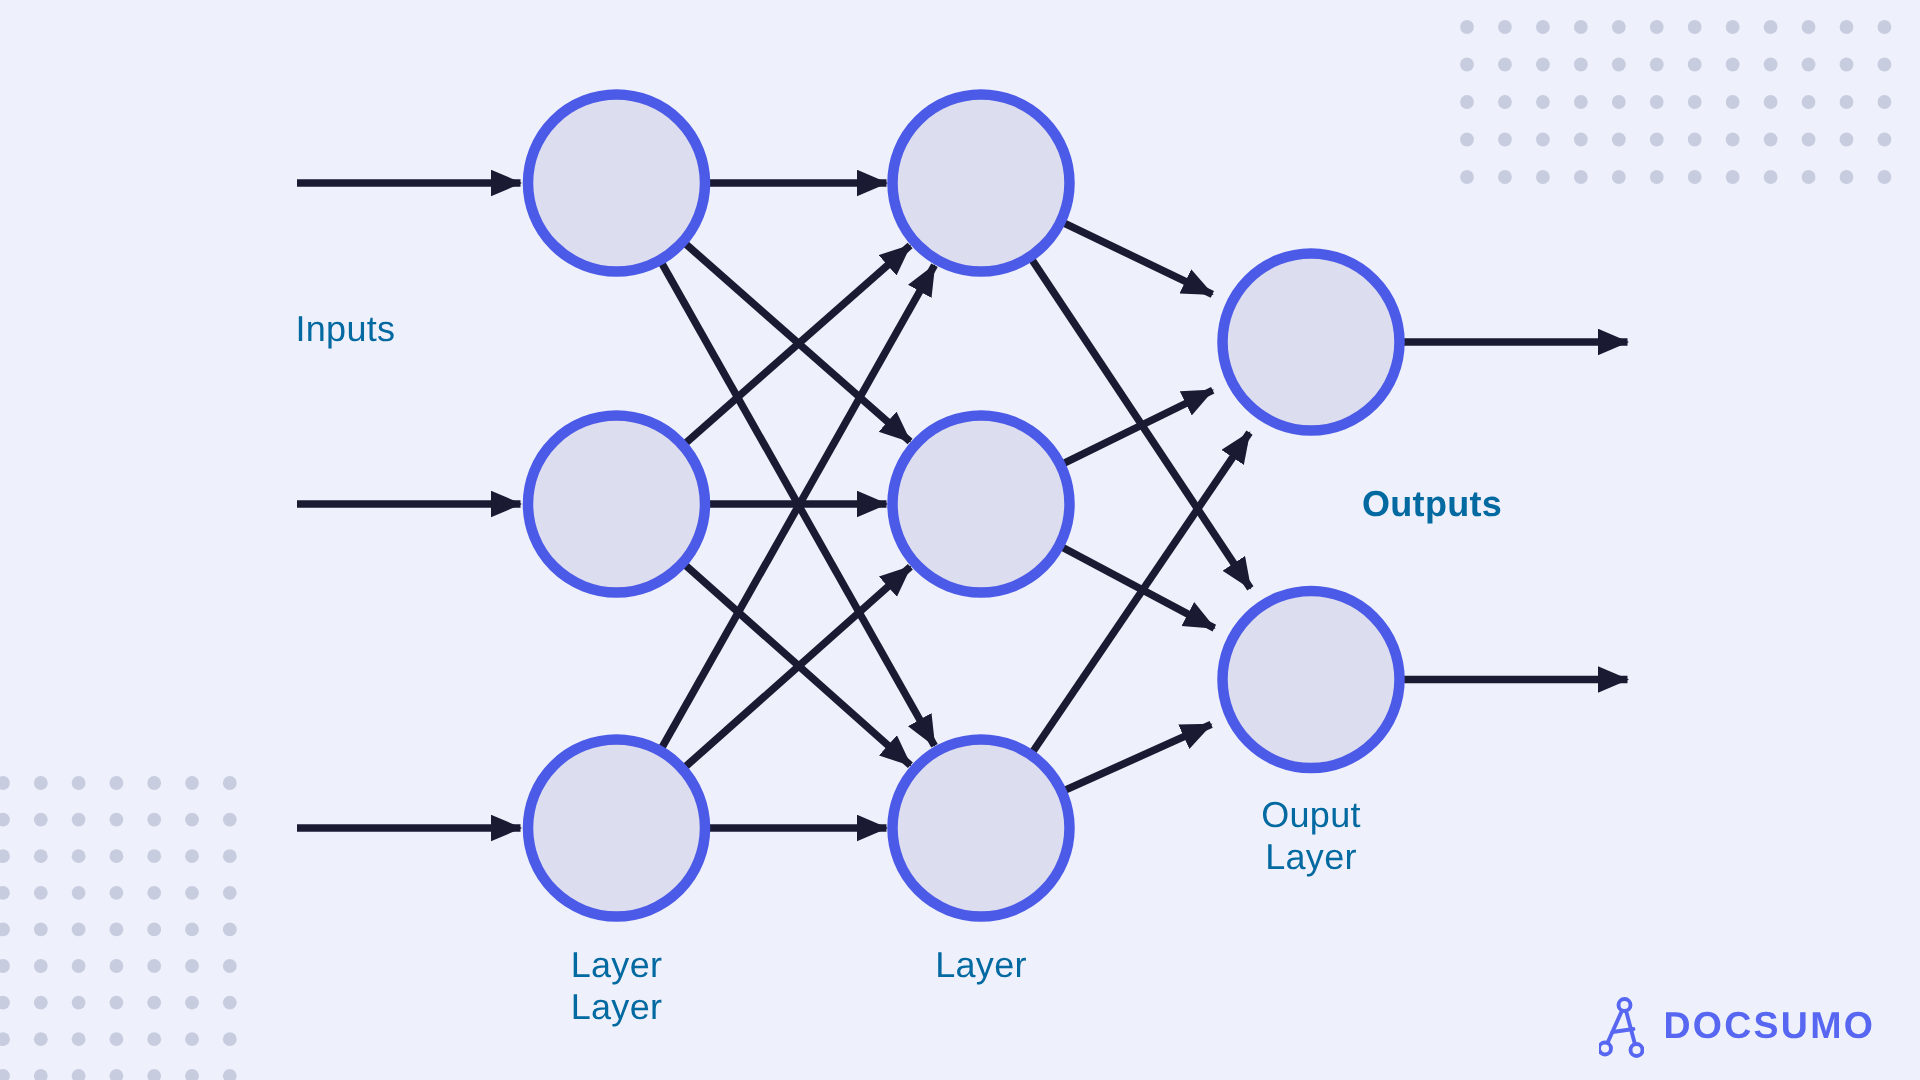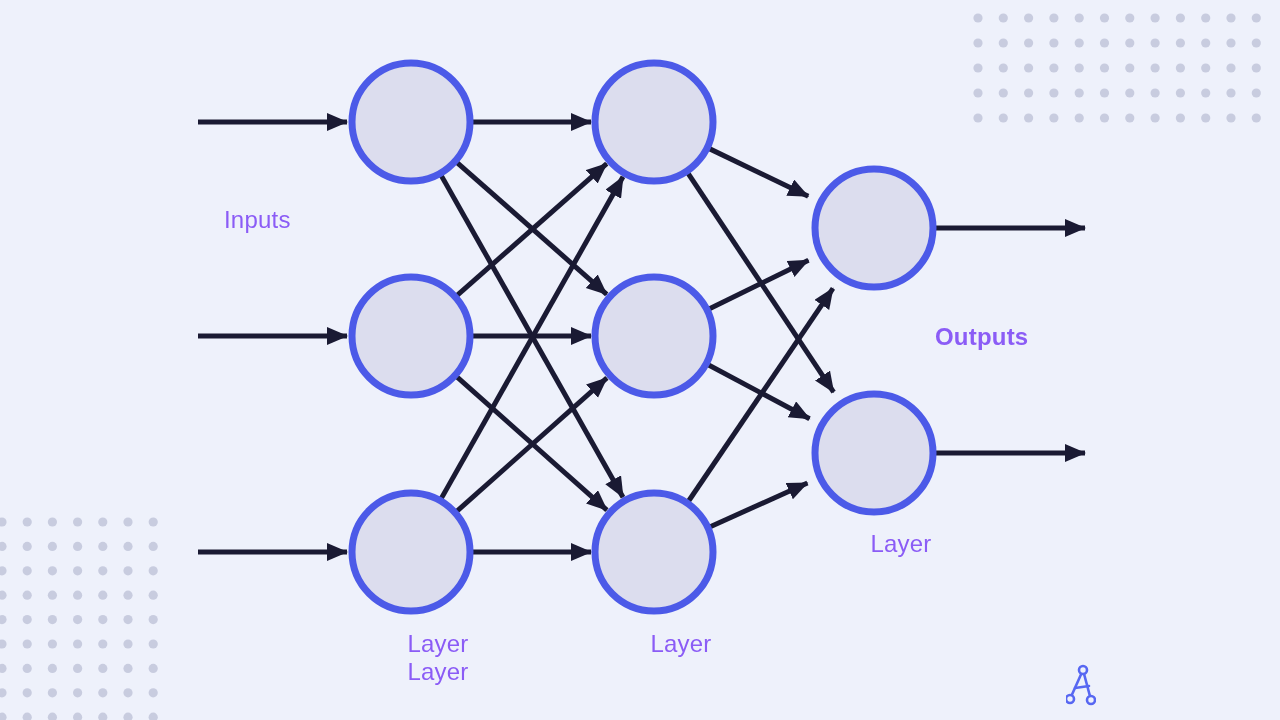--- a/index.html
+++ b/index.html
@@ -11,24 +11,23 @@
   }
   .canvas {
     position: relative;
     width: 1280px; height: 720px;
   }
   #net-svg { position: absolute; left: 0; top: 0; }
   .label {
     position: absolute;
     font-size: 24px;
     font-weight: 500;
-    color: #8b5cf6;
+    color: #0369a1;
     letter-spacing: 0.2px;
     white-space: nowrap;
-    margin-left: 27px;
   }
   .layer-label {
     width: 200px;
     text-align: center;
     line-height: 28px;
   }
   .logo {
     position: absolute;
     left: 1066px; top: 662px;
     display: flex;
@@ -213,29 +212,31 @@
   <div class="label layer-label" style="left:311px; top:630px;">
     <div>Layer</div>
     <div>Layer</div>
   </div>
 
   <div class="label layer-label" style="left:554px; top:630px;">
     <div>Layer</div>
   </div>
 
   <div class="label layer-label" style="left:774px; top:530px;">
+    <div>Ouput</div>
     <div>Layer</div>
   </div>
 
   <div class="logo">
     <svg width="30" height="44" viewBox="0 0 30 44">
       <g stroke="#5767f2" stroke-width="2.6" fill="none" stroke-linecap="round">
         <line x1="17" y1="8" x2="4" y2="37"></line>
         <line x1="17" y1="8" x2="25" y2="38"></line>
         <line x1="9" y1="26" x2="23" y2="24"></line>
         <circle cx="17" cy="8" r="4" fill="#eef1fb"></circle>
         <circle cx="4" cy="37" r="4" fill="#eef1fb"></circle>
         <circle cx="25" cy="38" r="4" fill="#eef1fb"></circle>
       </g>
     </svg>
+    <span class="logo-text">DOCSUMO</span>
   </div>
 
 </div>
 
 </body></html>

